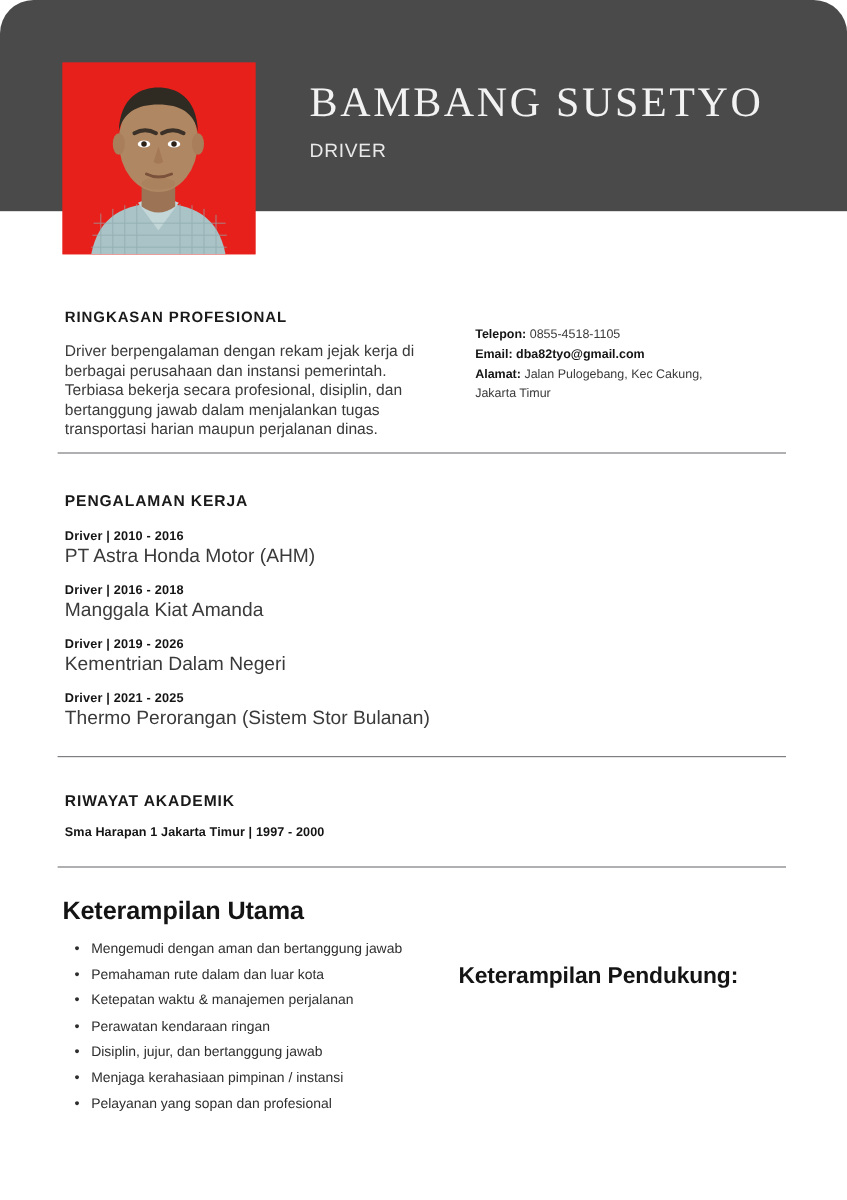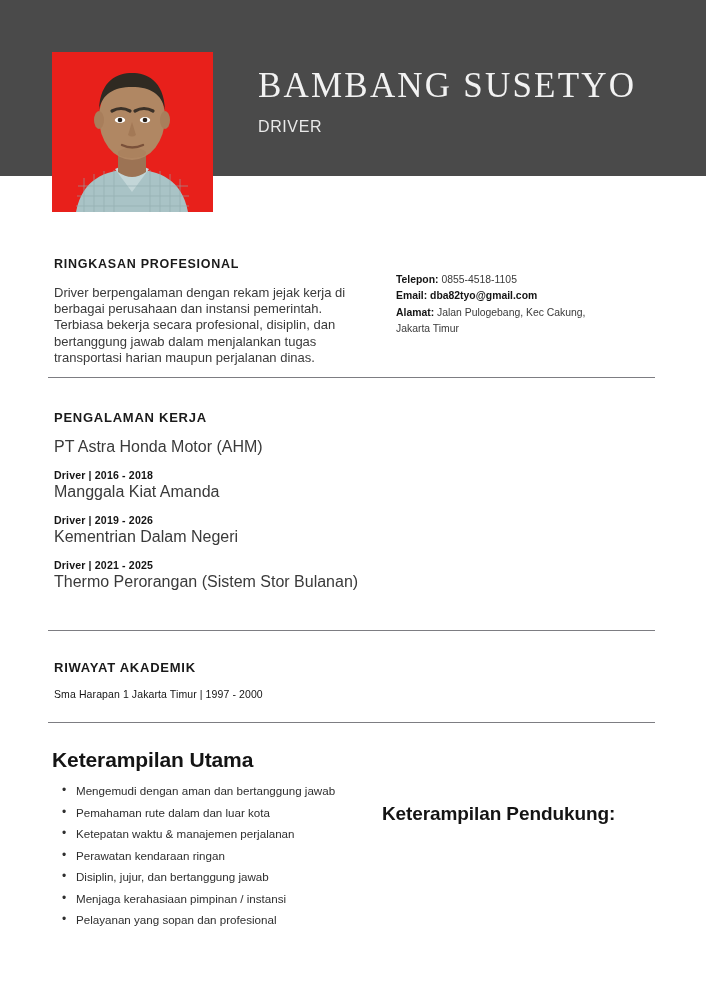--- a/index.html
+++ b/index.html
@@ -7,20 +7,21 @@
     width:706px; height:1000px;
     background:#ffffff;
     font-family:"Liberation Sans", sans-serif;
     -webkit-font-smoothing:antialiased;
   }
   #page {
     position:relative;
     width:706px; height:1000px;
     background:#ffffff;
     overflow:hidden;
+    border-radius:28px;
   }
 
   
   .header-bar {
     position:absolute;
     left:0; top:0;
     width:706px; height:176px;
     background:#4a4a4a;
   }
   .photo {
@@ -111,21 +112,21 @@
     color:#3a3a3a;
     line-height:14px;
   }
 
   
   .edu-block { position:absolute; left:54px; top:660px; width:400px; }
   .edu-block .sec-title { font-size:13px; }
   .edu-line {
     margin-top:13px;
     font-size:10.5px;
-    font-weight:normal;
+    font-weight:bold;
     color:#141414;
     letter-spacing:0.1px;
   }
 
   
   .skills-main { position:absolute; left:52px; top:748px; width:330px; }
   .skills-main h2 {
     font-size:21px;
     font-weight:bold;
     color:#141414;
@@ -261,20 +262,21 @@
       <div>Jakarta Timur</div>
     </div>
   </div>
 
   <div class="divider" style="top:377px;"></div>
 
   <div class="exp-block">
     <div class="sec-title">PENGALAMAN KERJA</div>
     <div class="exp-list">
       <div class="exp-item">
+        <div class="exp-role">Driver | 2010 - 2016</div>
         <div class="exp-org">PT Astra Honda Motor (AHM)</div>
       </div>
       <div class="exp-item">
         <div class="exp-role">Driver | 2016 - 2018</div>
         <div class="exp-org">Manggala Kiat Amanda</div>
       </div>
       <div class="exp-item">
         <div class="exp-role">Driver | 2019 - 2026</div>
         <div class="exp-org">Kementrian Dalam Negeri</div>
       </div>

